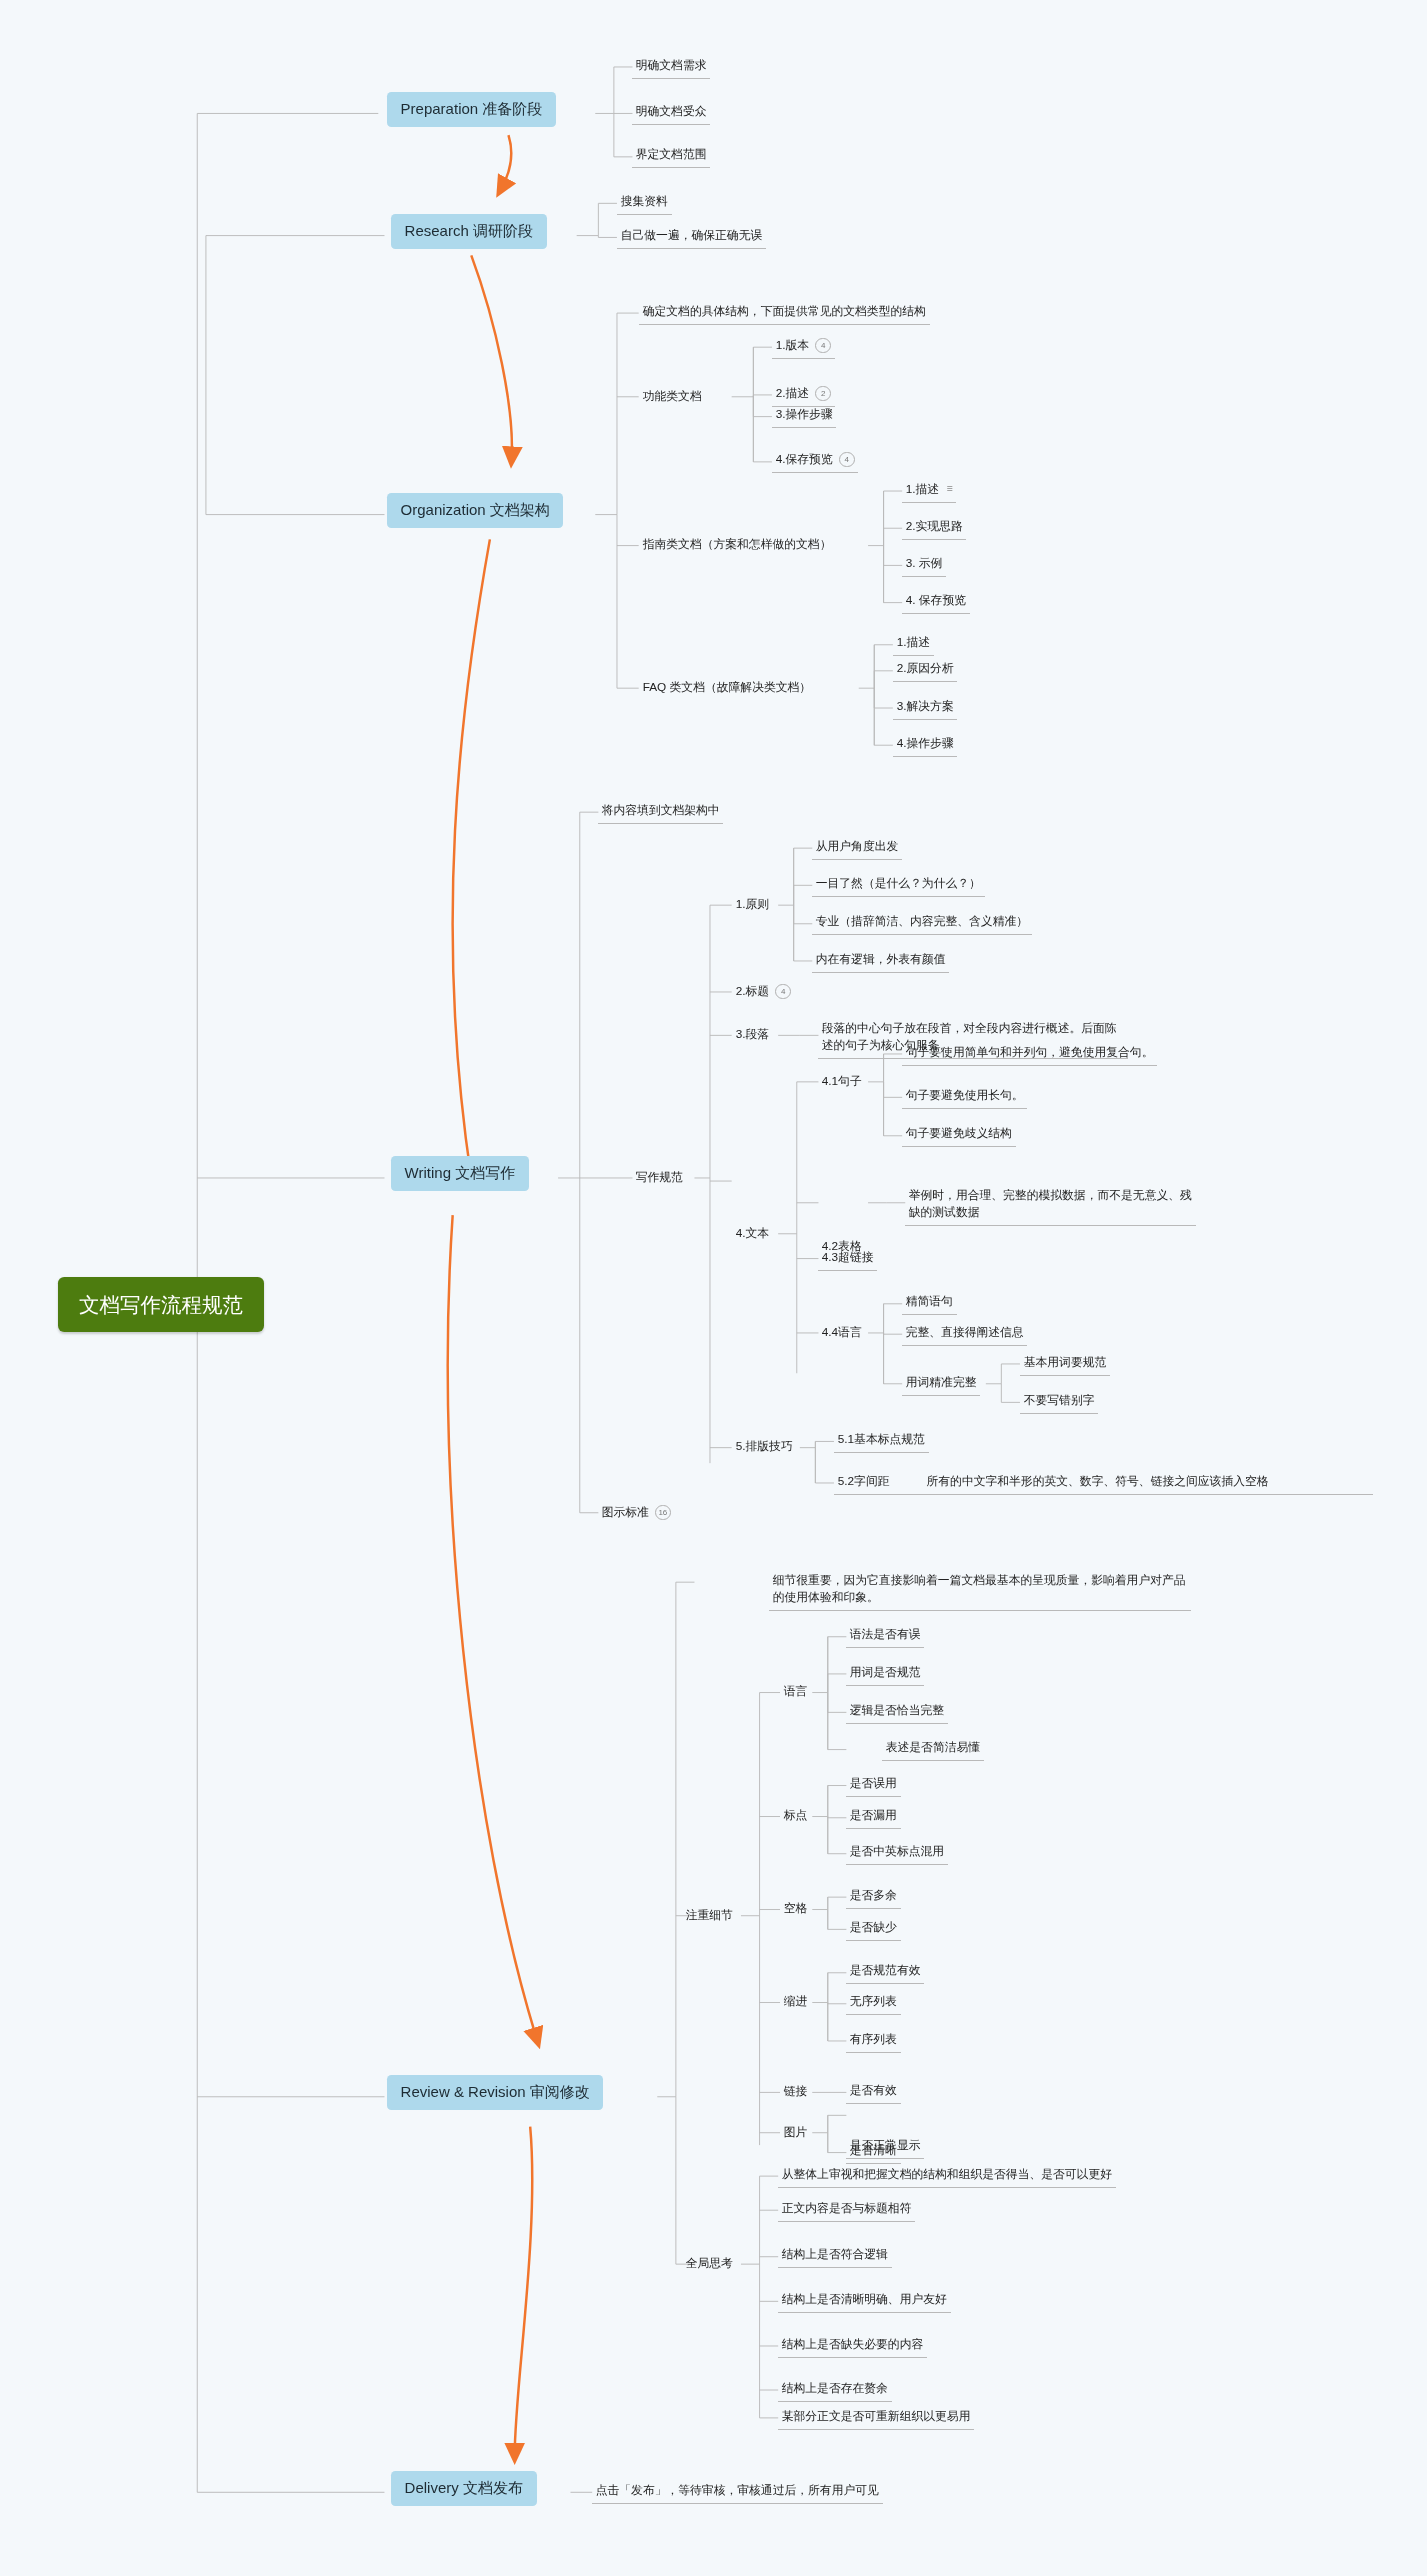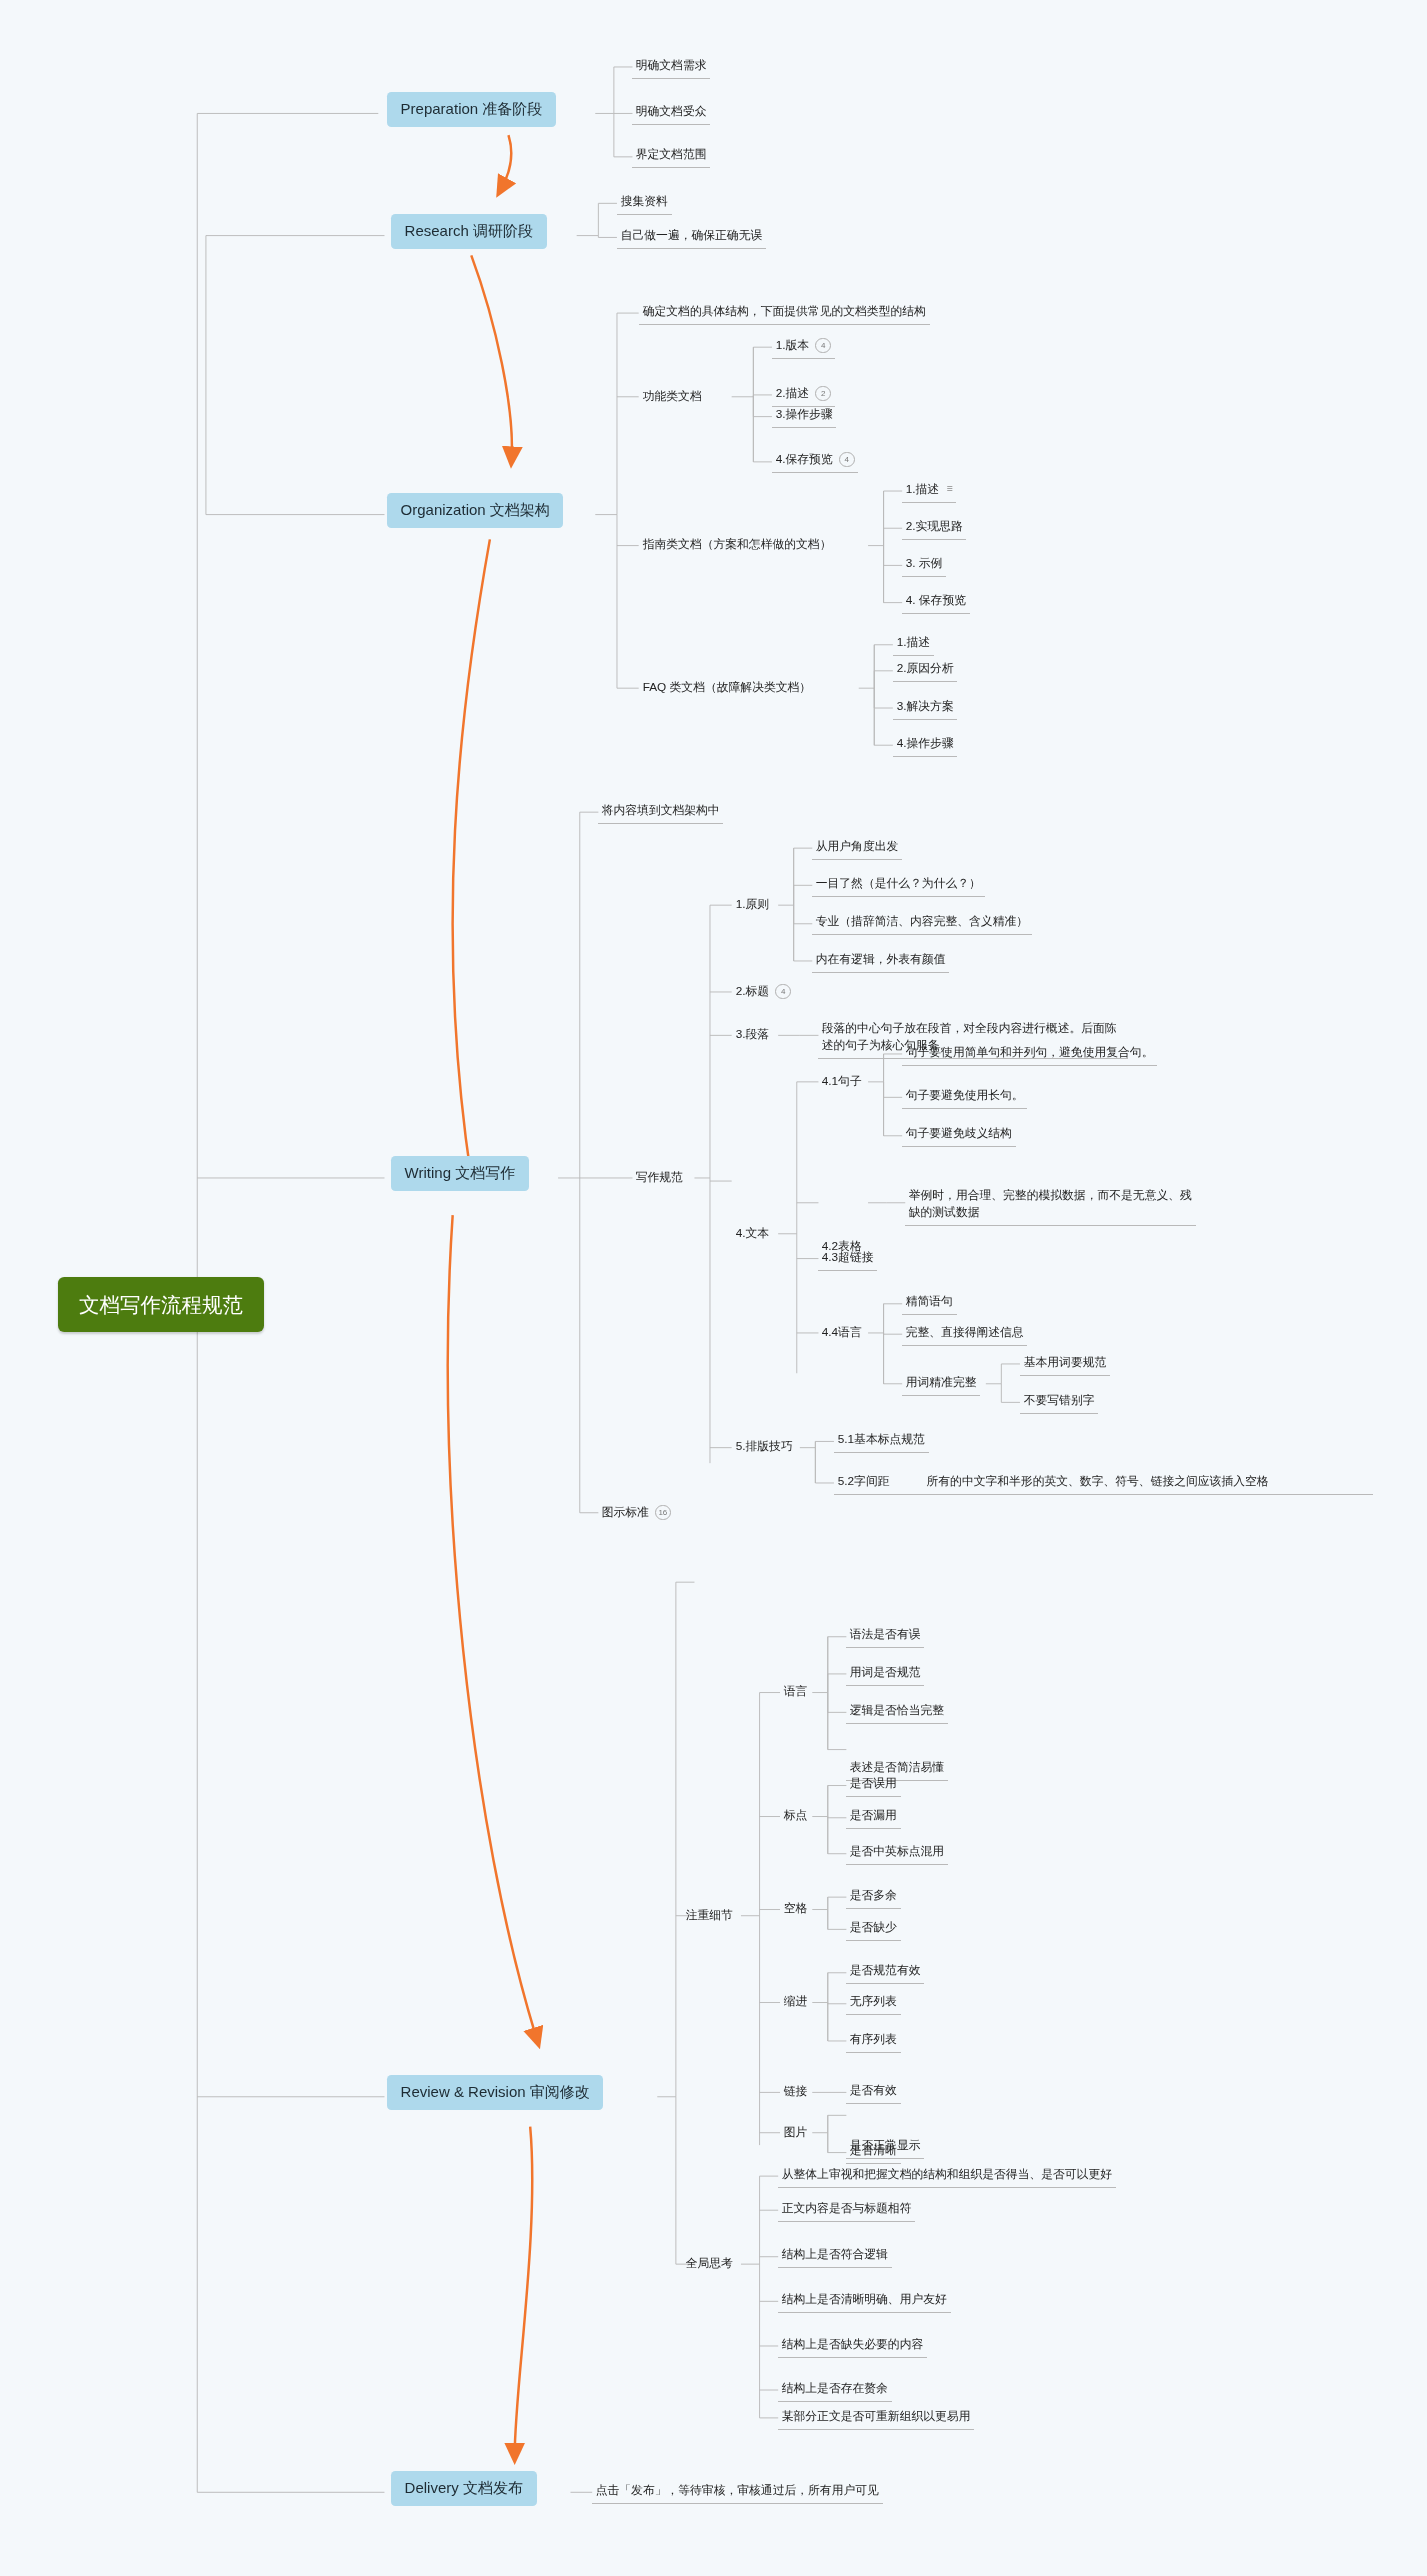--- a/index.html
+++ b/index.html
@@ -229,29 +229,30 @@
   <div class="node leaf" style="left:902px;top:1291px;">精简语句</div>
   <div class="node leaf" style="left:902px;top:1322px;">完整、直接得阐述信息</div>
   <div class="node leaf" style="left:902px;top:1372px;">用词精准完整</div>
   <div class="node leaf" style="left:1020px;top:1352px;">基本用词要规范</div>
   <div class="node leaf" style="left:1020px;top:1390px;">不要写错别字</div>
 
   <div class="node branch" style="left:732px;top:1436px;">5.排版技巧</div>
   <div class="node leaf" style="left:834px;top:1429px;">5.1基本标点规范</div>
   <div class="node leaf" style="left:834px;top:1471px;width:539px;"><span>5.2字间距</span><span style="display:inline-block;width:37px;"></span><span>所有的中文字和半形的英文、数字、符号、链接之间应该插入空格</span></div>
 
+  <div class="node leaf two" style="left:769px;top:1569px;width:422px;">细节很重要，因为它直接影响着一篇文档最基本的呈现质量，影响着用户对产品的使用体验和印象。</div>
   <div class="node branch" style="left:682px;top:1905px;">注重细节</div>
   <div class="node branch" style="left:682px;top:2253px;">全局思考</div>
   <div class="node leaf" style="left:778px;top:2164px;">从整体上审视和把握文档的结构和组织是否得当、是否可以更好</div>
 
   <div class="node branch" style="left:780px;top:1681px;">语言</div>
   <div class="node leaf" style="left:846px;top:1624px;">语法是否有误</div>
   <div class="node leaf" style="left:846px;top:1662px;">用词是否规范</div>
   <div class="node leaf" style="left:846px;top:1700px;">逻辑是否恰当完整</div>
-  <div class="node leaf" style="left:846px;top:1737px;margin-top:20px;">表述是否简洁易懂</div>
+  <div class="node leaf" style="left:882px;top:1737px;">表述是否简洁易懂</div>
 
   <div class="node branch" style="left:780px;top:1805px;">标点</div>
   <div class="node leaf" style="left:846px;top:1773px;">是否误用</div>
   <div class="node leaf" style="left:846px;top:1805px;">是否漏用</div>
   <div class="node leaf" style="left:846px;top:1841px;">是否中英标点混用</div>
 
   <div class="node branch" style="left:780px;top:1898px;">空格</div>
   <div class="node leaf" style="left:846px;top:1885px;">是否多余</div>
   <div class="node leaf" style="left:846px;top:1917px;">是否缺少</div>
 

